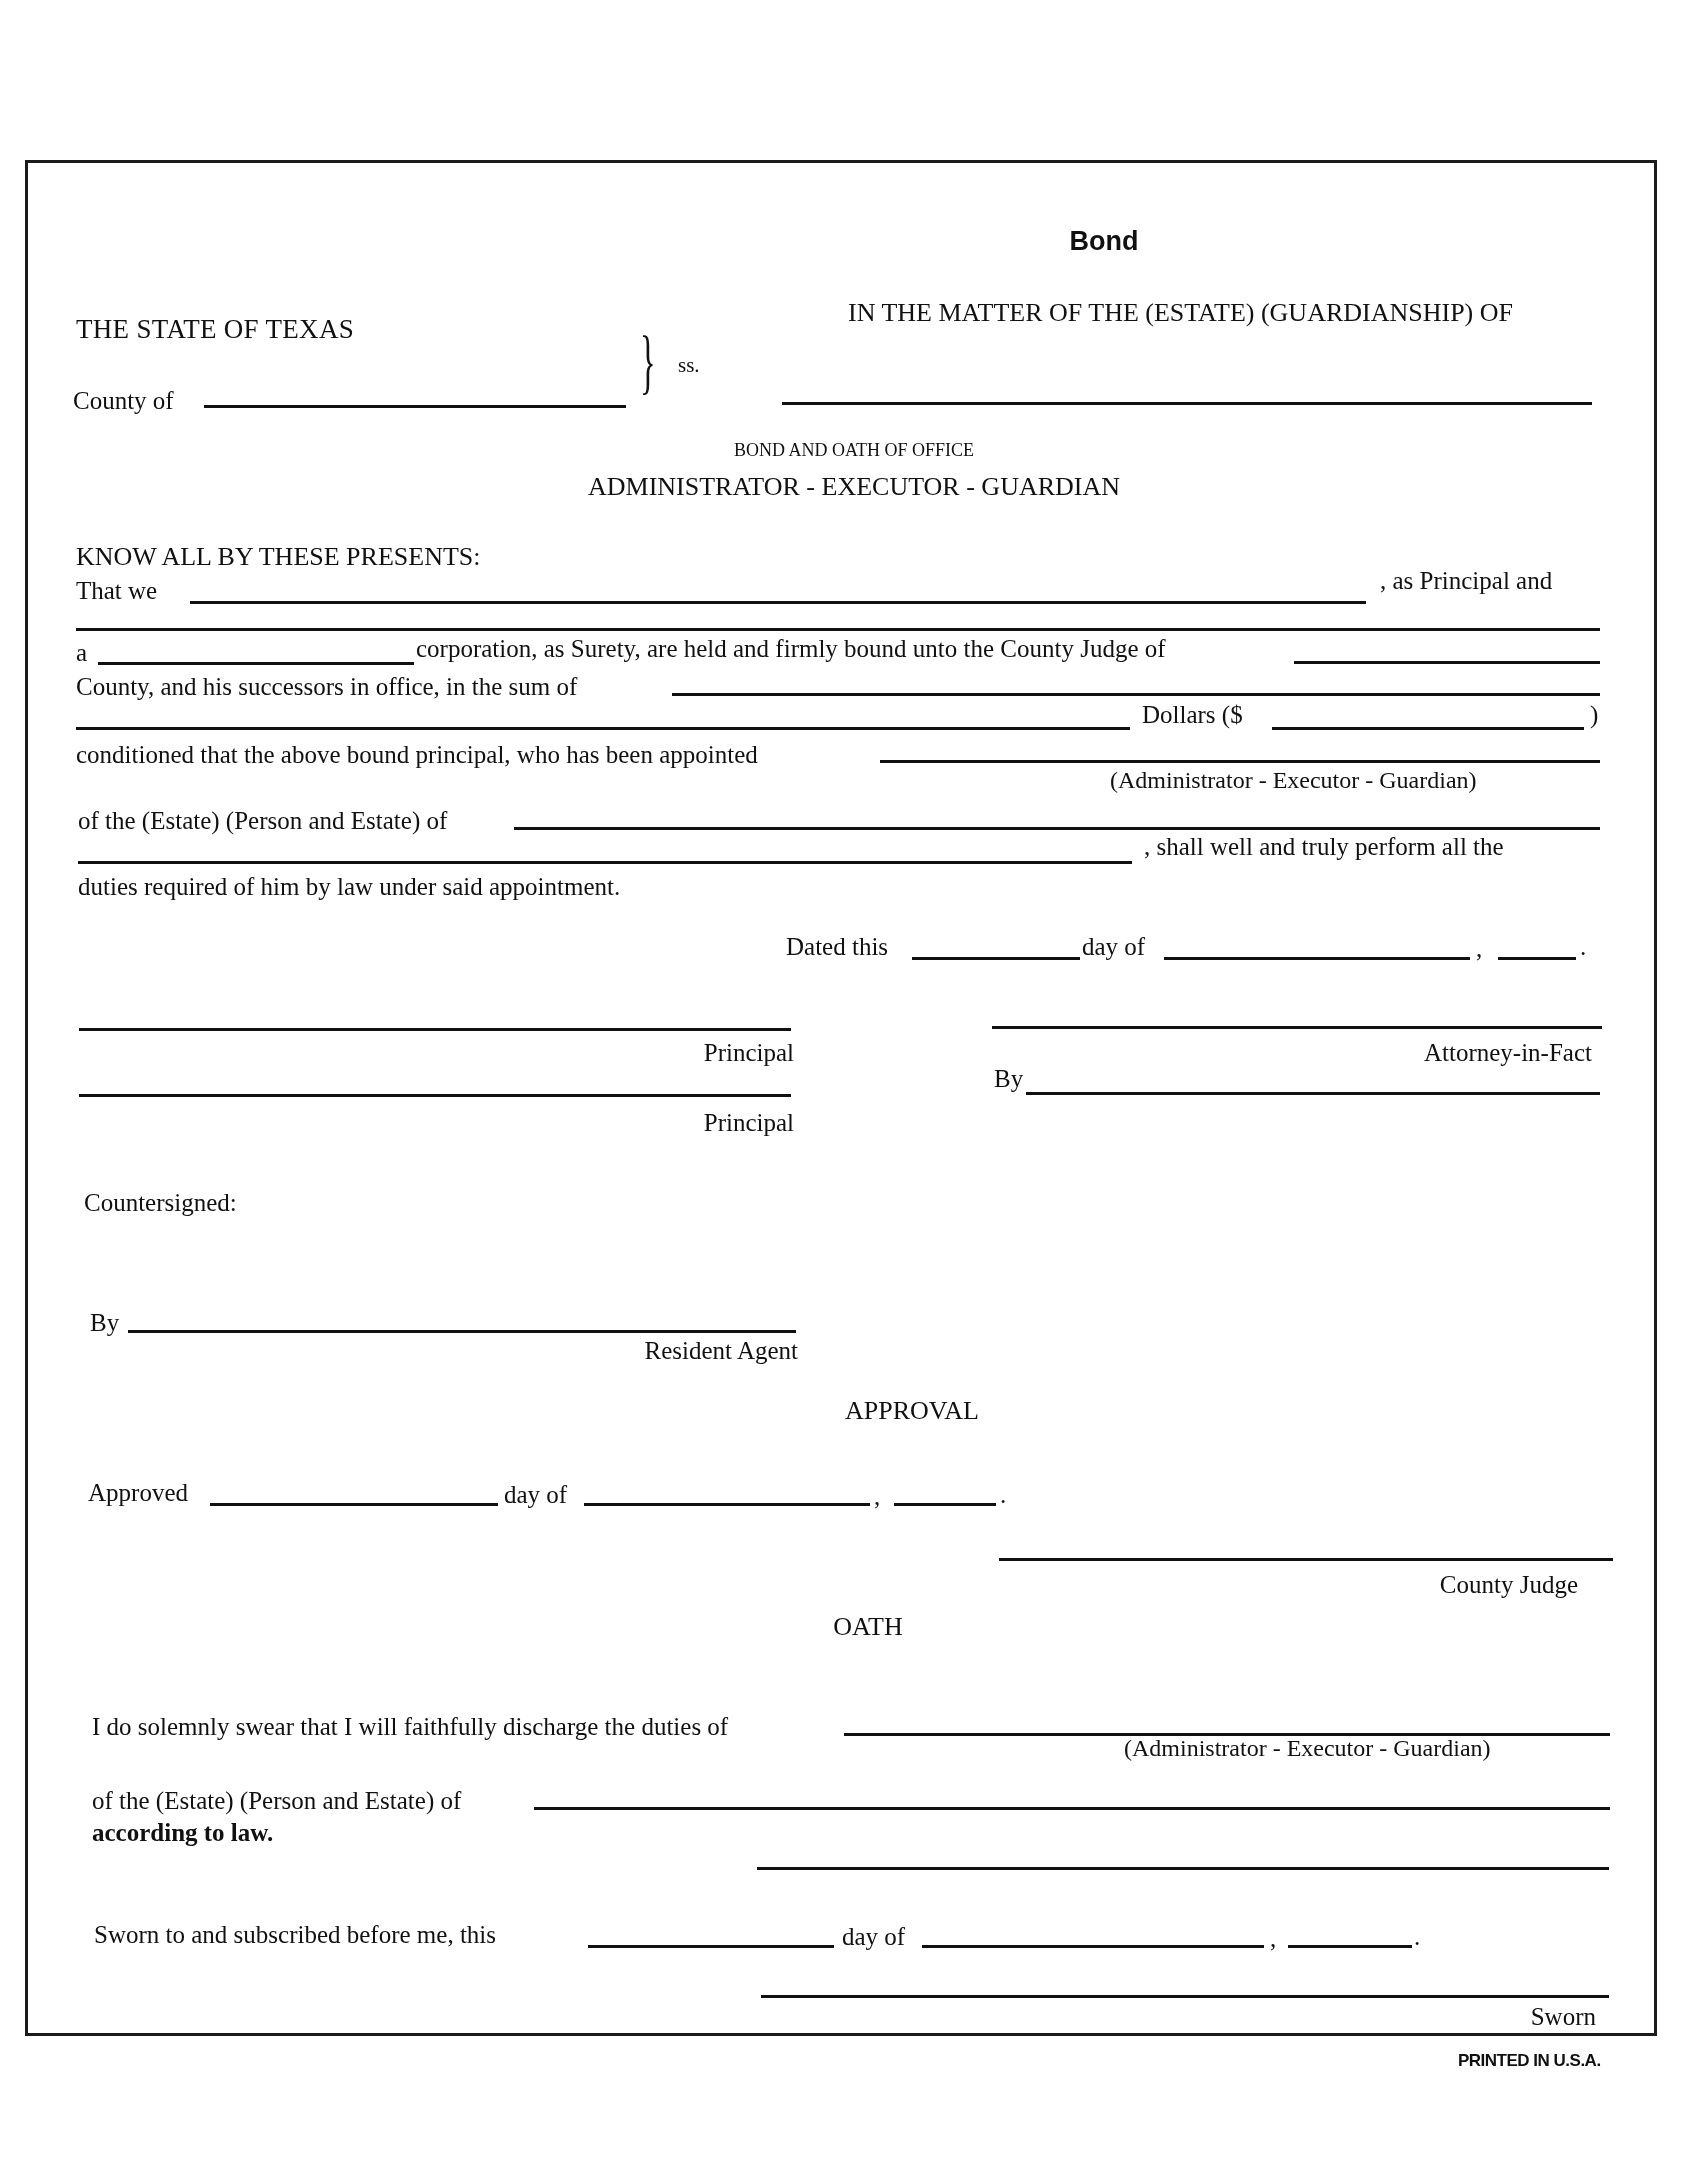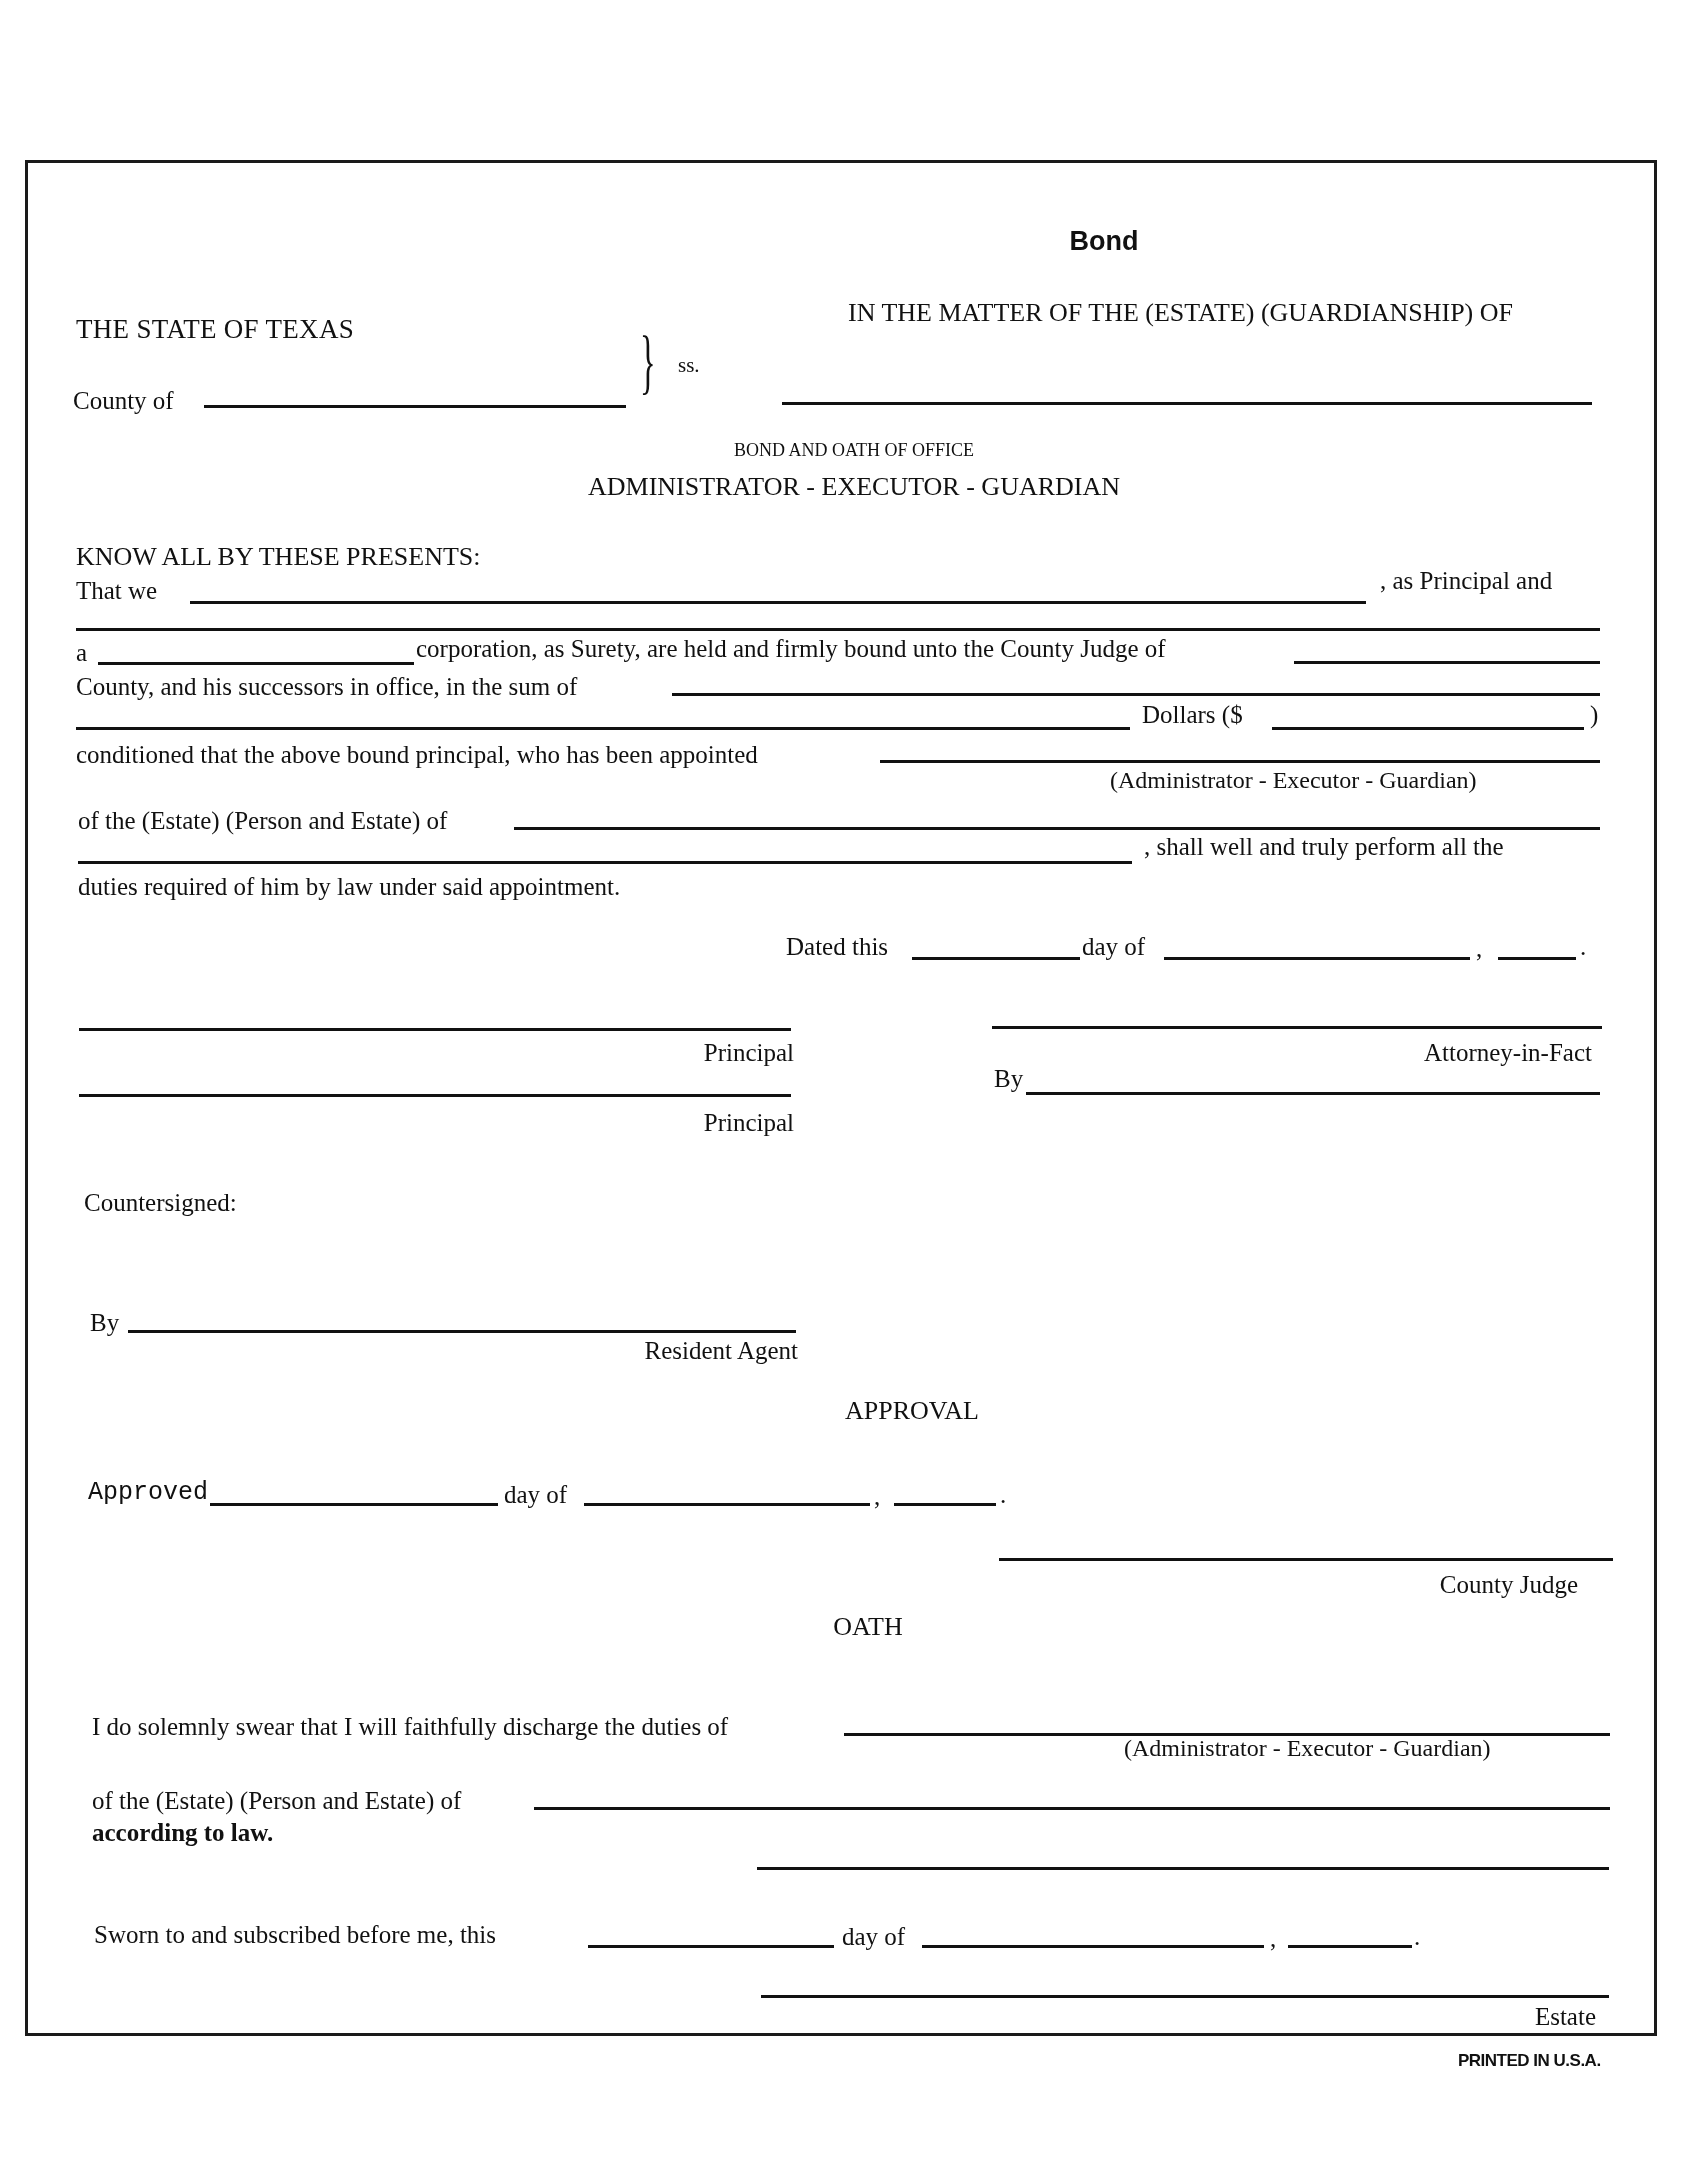--- a/index.html
+++ b/index.html
@@ -82,21 +82,21 @@
 <div class="t" style="left:994px;top:1066px;">By</div>
 <div class="sig" style="left:1026px;top:1092px;width:574px;"></div>
 <div class="t rt" style="left:1592px;top:1040px;">Attorney-in-Fact</div>
 
 <div class="t" style="left:84px;top:1190px;">Countersigned:</div>
 <div class="t" style="left:90px;top:1310px;">By</div>
 <div class="sig" style="left:128px;top:1330px;width:668px;"></div>
 <div class="t rt" style="left:798px;top:1338px;">Resident Agent</div>
 
 <div class="t ctr" style="left:864px;top:1398px;font-size:26px;margin-left:48px;">APPROVAL</div>
-<div class="t" style="left:88px;top:1480px;font-family:Liberation Mono, monospace;">Approved</div>
+<div class="t" style="left:88px;top:1480px;">Approved</div>
 <input class="field" style="left: 210px; top: 1478px; width: 288px;" value="">
 <div class="t" style="left:504px;top:1482px;">day of</div>
 <input class="field" style="left: 584px; top: 1478px; width: 286px;" value="">
 <div class="t" style="left:874px;top:1484px;">,</div>
 <input class="field" style="left: 894px; top: 1478px; width: 102px;" value="">
 <div class="t" style="left:1000px;top:1482px;">.</div>
 
 <div class="sig" style="left:999px;top:1558px;width:614px;"></div>
 <div class="t rt" style="left:1578px;top:1572px;">County Judge</div>
 
@@ -112,15 +112,15 @@
 
 <div class="t" style="left:94px;top:1922px;">Sworn to and subscribed before me, this</div>
 <input class="field" style="left: 588px; top: 1920px; width: 246px;" value="">
 <div class="t" style="left:842px;top:1924px;">day of</div>
 <input class="field" style="left: 922px; top: 1920px; width: 342px;" value="">
 <div class="t" style="left:1270px;top:1926px;">,</div>
 <input class="field" style="left: 1288px; top: 1920px; width: 124px;" value="">
 <div class="t" style="left:1414px;top:1924px;">.</div>
 
 <div class="sig" style="left:761px;top:1995px;width:848px;"></div>
-<div class="t rt" style="left:1596px;top:2004px;">Estate</div>
+<div class="t rt" style="left:1596px;top:2004px;">Sworn</div>
 
 <div class="t sans small" style="left:1458px;top:2052px;">PRINTED IN U.S.A.</div>
 
 </body></html>

